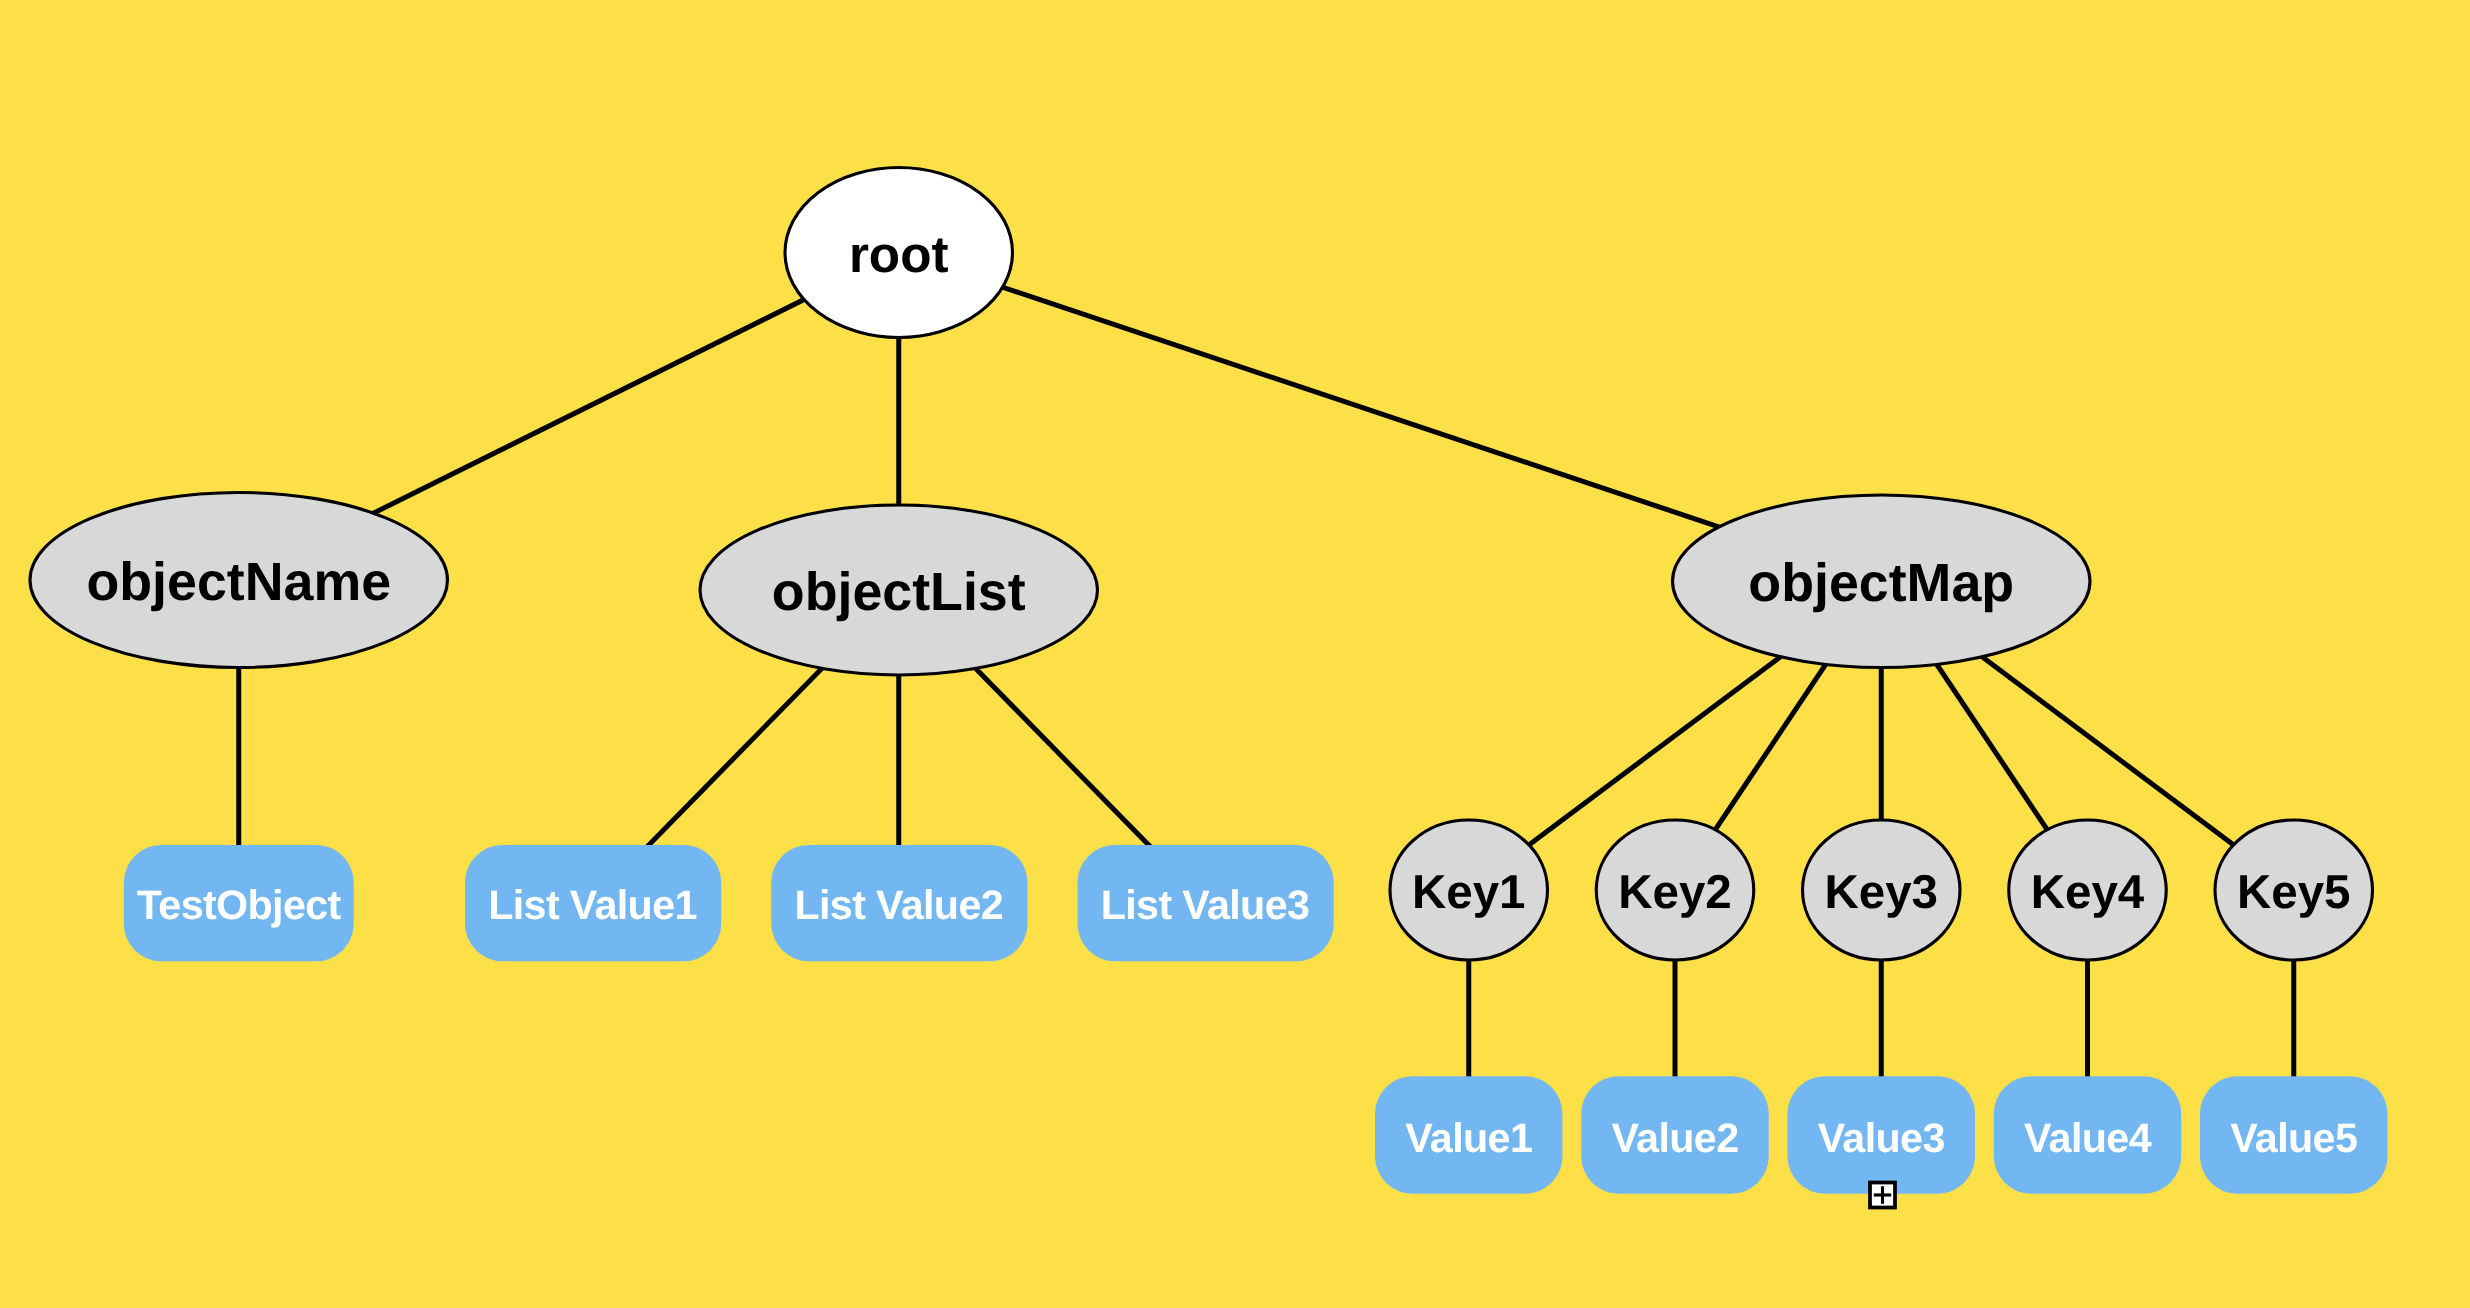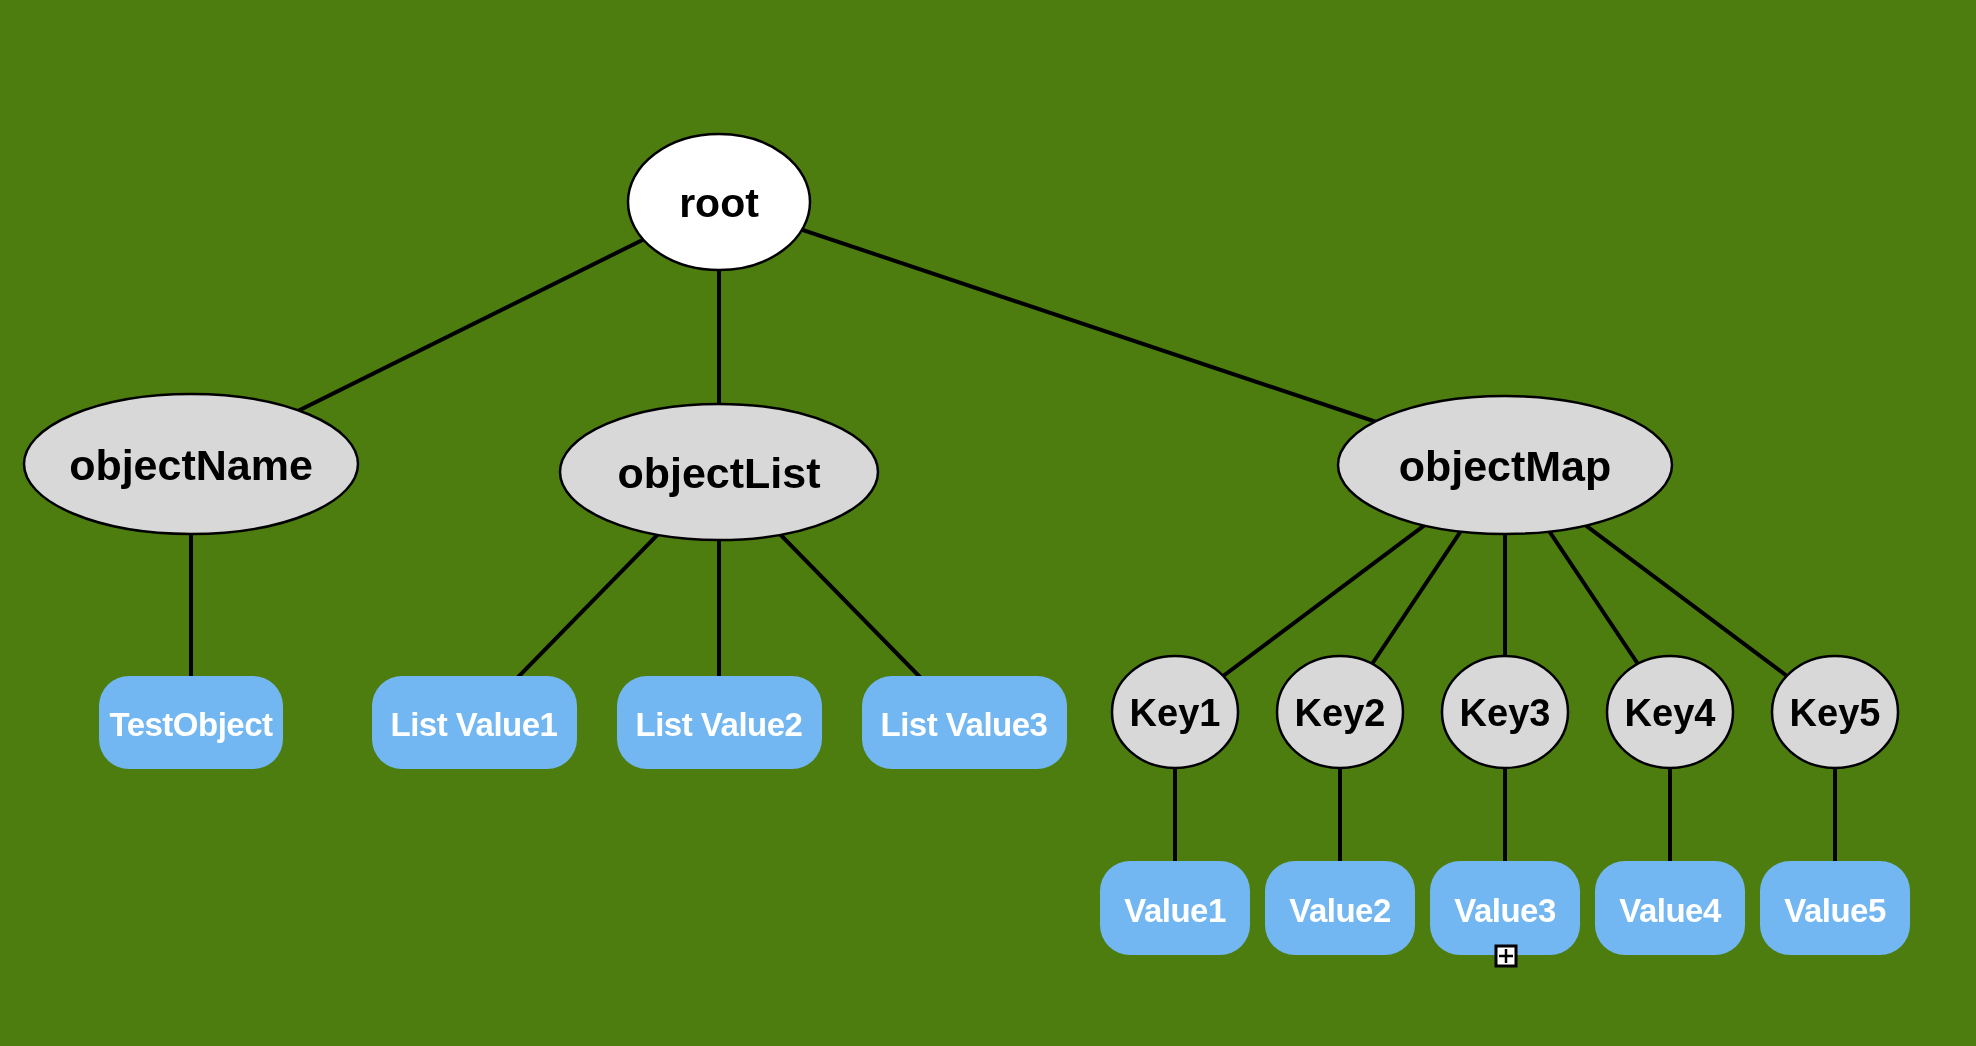--- a/index.html
+++ b/index.html
@@ -5,21 +5,21 @@
   html, body {
     margin: 0;
     padding: 0;
     background: #ffffff;
     font-family: "Liberation Sans", sans-serif;
   }
   .canvas-wrap {
     position: relative;
     width: 1976px;
     height: 1046px;
-    background: #4d7c0f;
+    background: #fde047;
     overflow: hidden;
     text-align: right;
   }
   svg text {
     font-family: "Liberation Sans", sans-serif;
     font-weight: bold;
     text-anchor: middle;
   }
   .node-label      { fill: #000000; font-size: 43px; }
   .root-label      { fill: #000000; font-size: 41px; }

